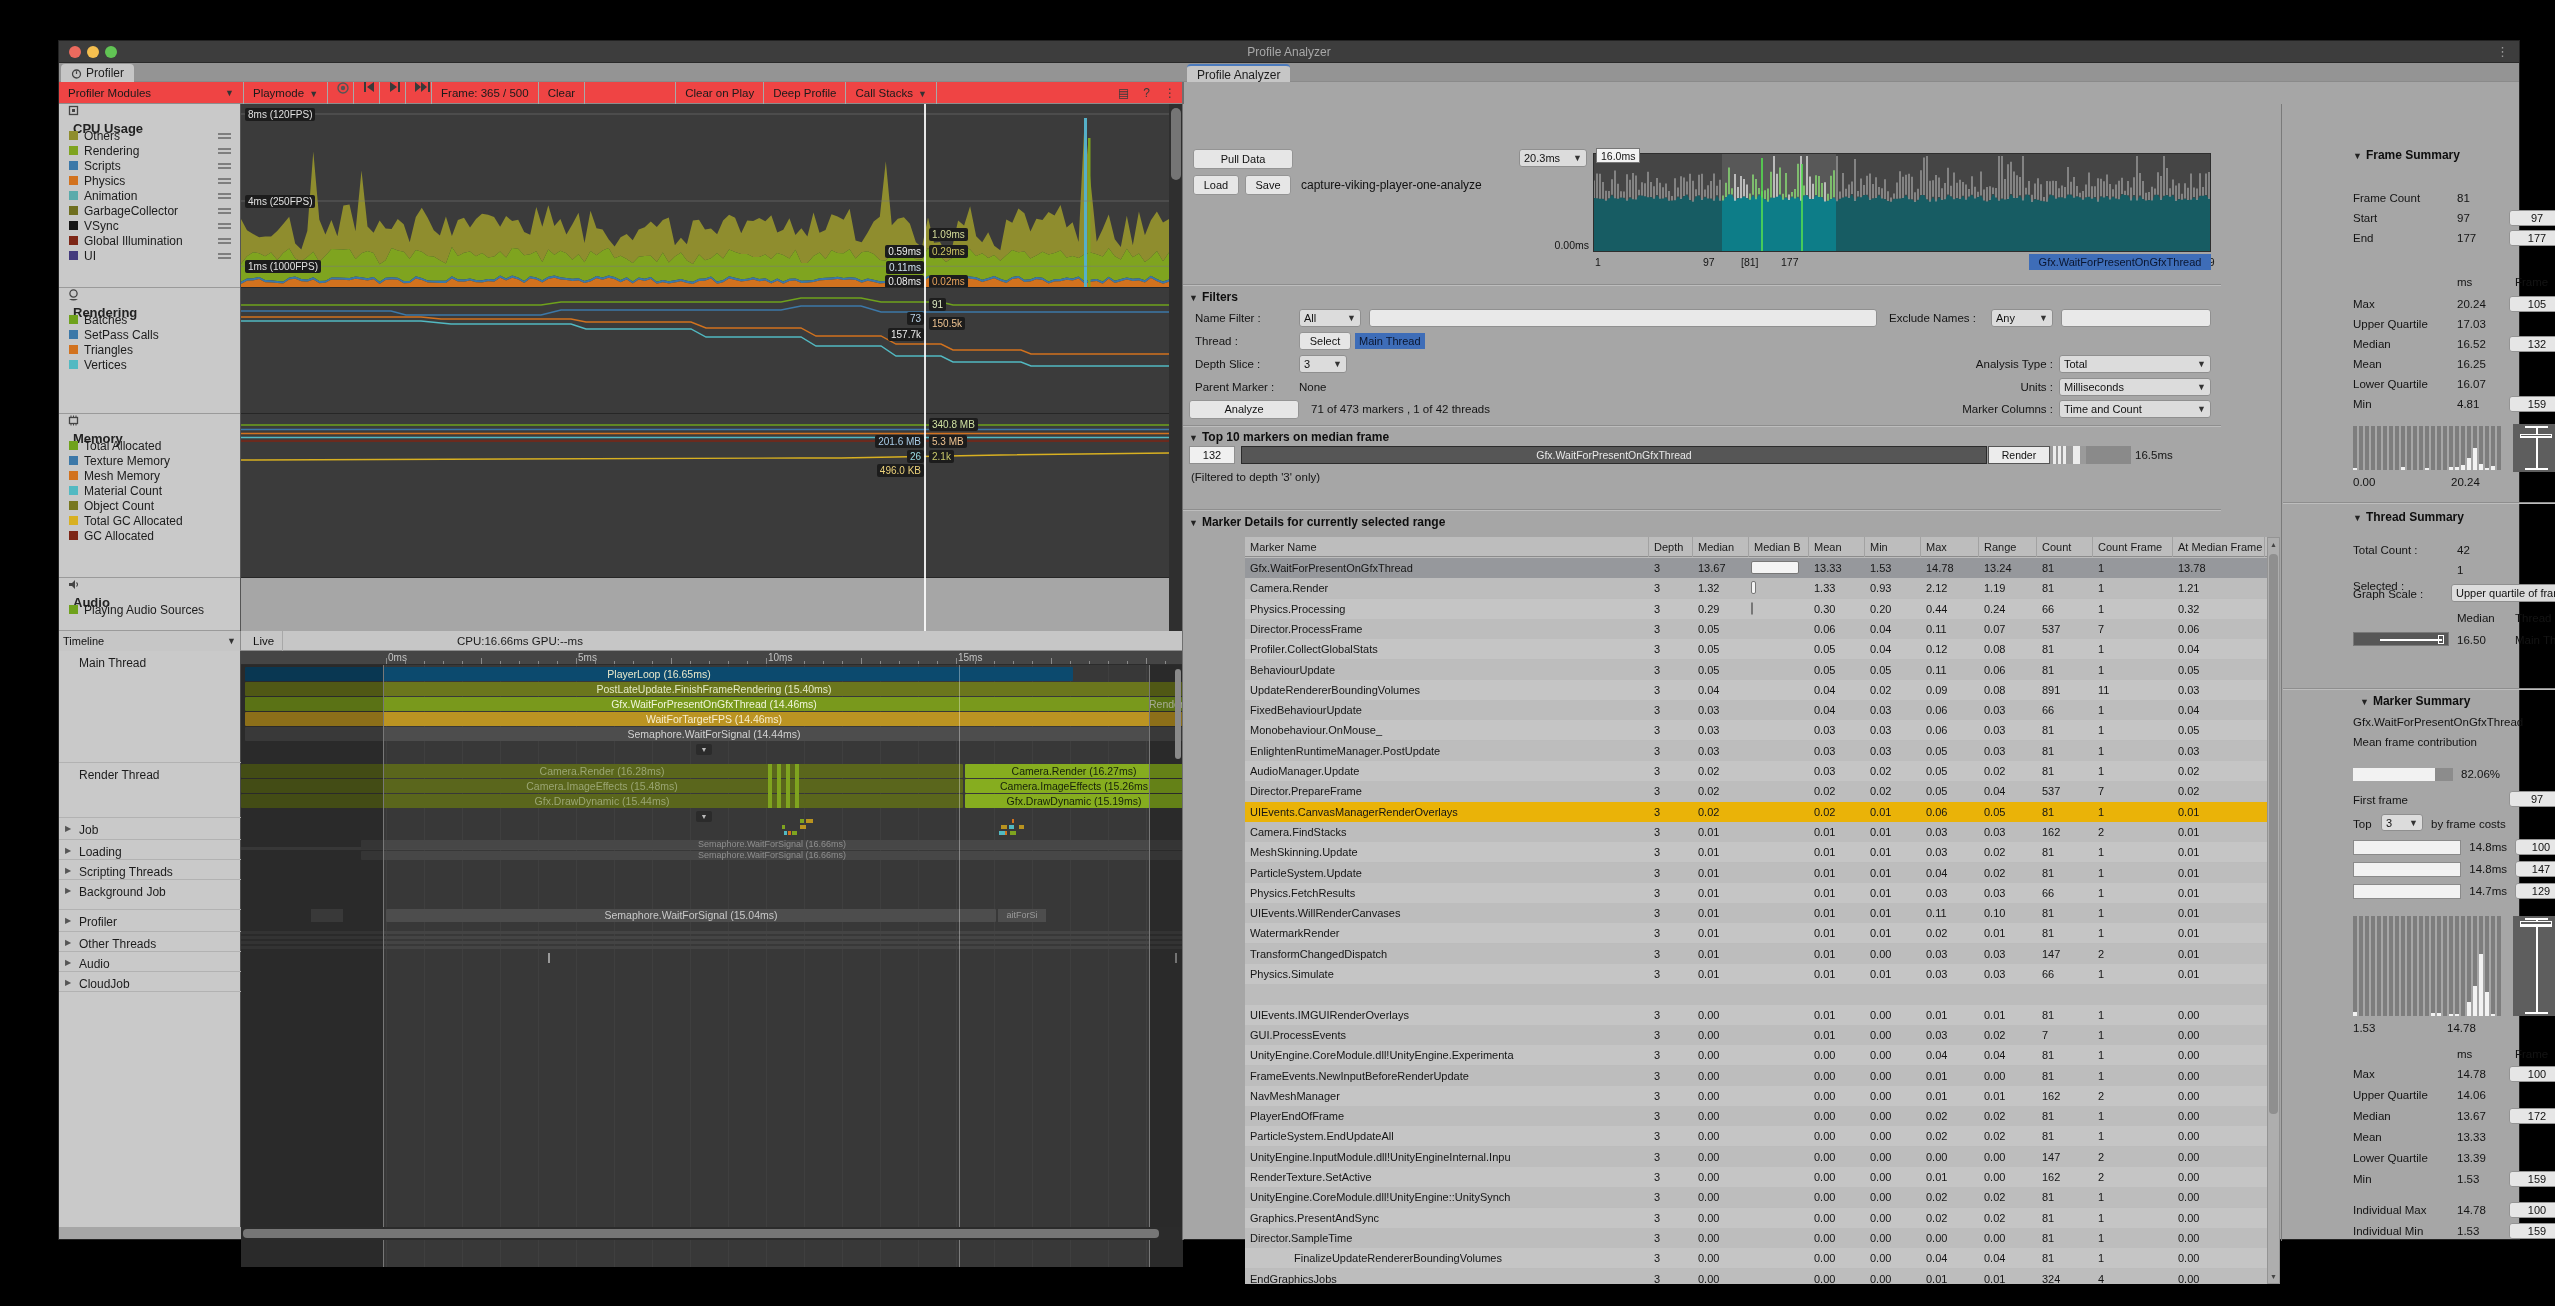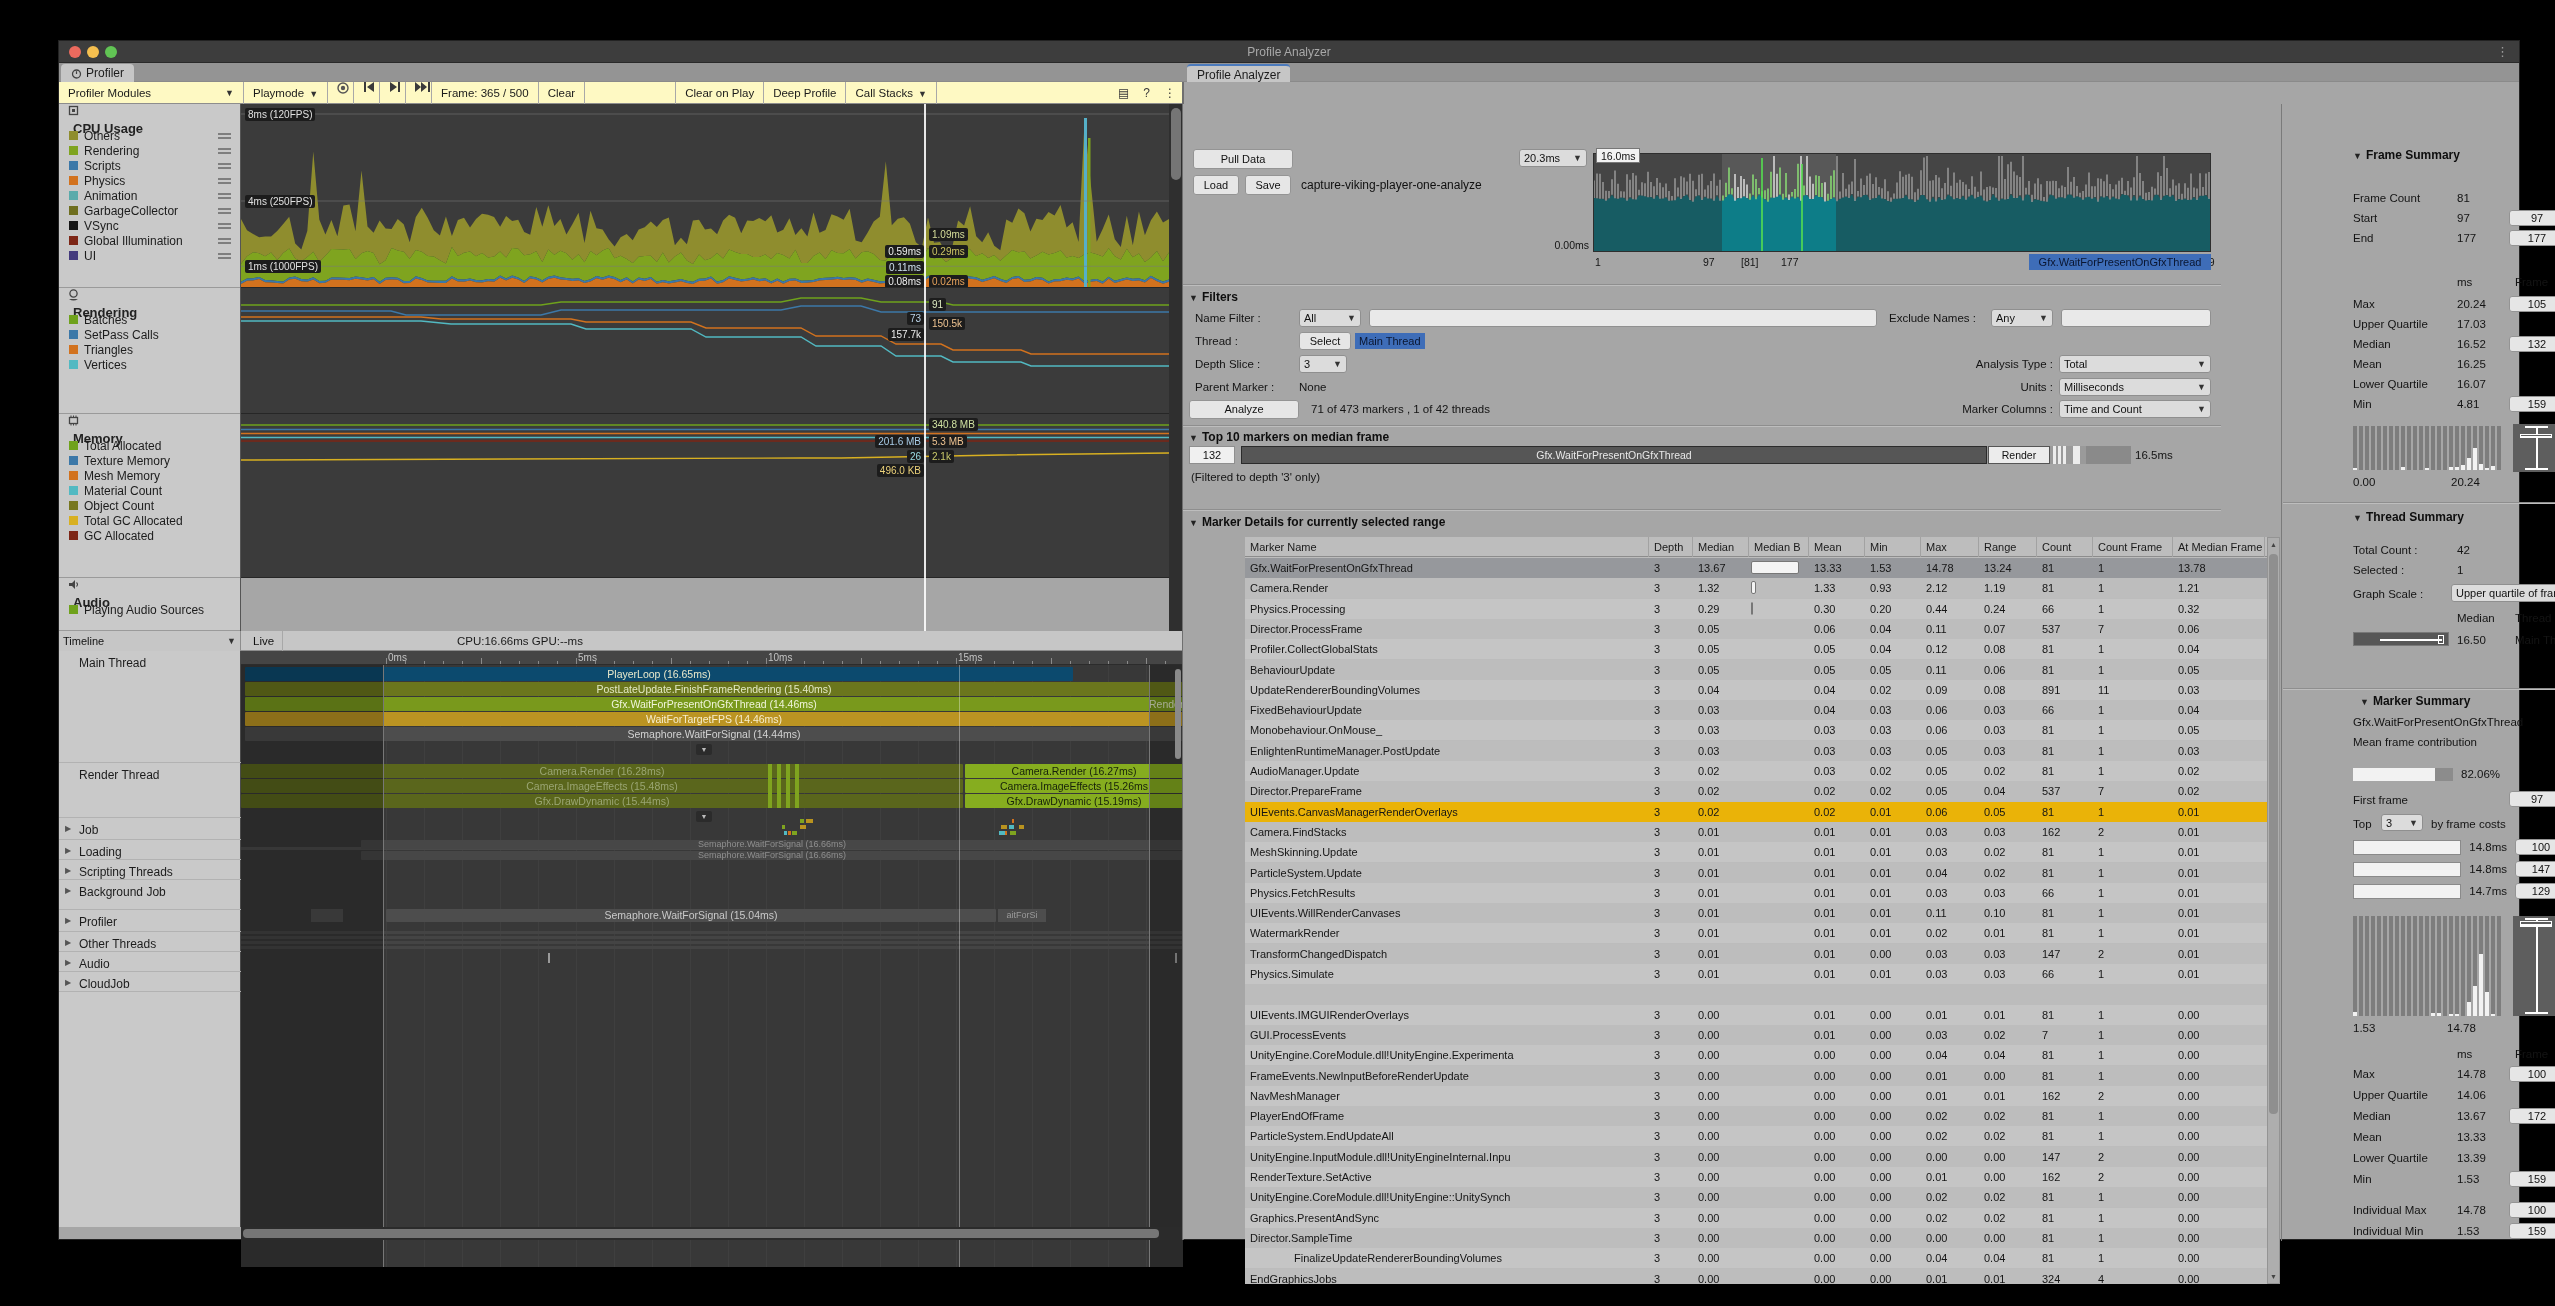--- a/index.html
+++ b/index.html
@@ -12,21 +12,21 @@
   #titlebar{position:absolute;left:0;top:0;width:100%;height:22px;background:#3d3d3d;border-bottom:1px solid #2a2a2a;}
   .tl{position:absolute;top:5px;width:12px;height:12px;border-radius:50%;}
   #title-text{position:absolute;left:0;right:0;top:4px;text-align:center;color:#a8a8a8;font-size:12px;}
   #tb-right-icon{position:absolute;right:10px;top:3px;color:#9a9a9a;font-size:13px;}
   
   #tabstrip{position:absolute;left:0;top:22px;width:100%;height:19px;background:#949494;border-bottom:1px solid #8a8a8a;}
   .tab{position:absolute;top:1px;height:18px;background:#c6c6c6;border-radius:4px 4px 0 0;padding:0 10px;
        font-size:12px;line-height:18px;color:#1c1c1c;white-space:nowrap;}
   .tab .tabicon{display:inline-block;vertical-align:-2px;margin-right:4px;}
   
-  #ptoolbar{position:absolute;left:0;top:41px;width:1124px;height:22px;background:#fef9c3;border-bottom:1px solid #8d8d8d;
+  #ptoolbar{position:absolute;left:0;top:41px;width:1124px;height:22px;background:#ef4444;border-bottom:1px solid #8d8d8d;
             display:flex;align-items:center;font-size:11.5px;color:#1a1a1a;}
   .tbtn{padding:0 9px;height:22px;line-height:22px;border-right:1px solid #a8a8a8;white-space:nowrap;}
   .tbtn.first{border-left:none;}
   .caret{font-size:9px;margin-left:5px;color:#333;}
   .ticon{width:26px;text-align:center;}
   .tspace{flex:1;}
   .miniicon{color:#3a3a3a;padding:0 7px;font-size:12px;}
   
   #amode{position:absolute;left:1124px;top:41px;right:0;height:22px;background:#b2b2b2;border-bottom:1px solid #8d8d8d;}
   .modebtn{position:absolute;top:2px;height:18px;line-height:18px;background:#c3c3c3;border:1px solid #8e8e8e;
@@ -1392,21 +1392,21 @@
             <div style="position: absolute; left: 15%; top: 12px; width: 70%; height: 1.5px; background: rgb(255, 255, 255);"></div>
           </div>
           <div class="sumval" style="position: absolute; left: 6px; top: 336px;">0.00</div>
           <div class="sumval" style="position: absolute; left: 104px; top: 336px;">20.24</div>
         </div>
     <div class="groove" style="left:1100px;top:398px;width:360px;"></div>
     <div class="sumsec" id="sum-thread" style="top:400px;height:184px;">
           <div style="position: absolute; left: 6px; top: 6px;"><span class="tri">▼</span><span class="bold">Thread Summary</span></div>
           <div class="sumlab" style="position: absolute; left: 6px; top: 40px;">Total Count :</div>
           <div class="sumval" style="position: absolute; left: 110px; top: 40px;">42</div>
-          <div class="sumlab" style="position: absolute; left: 6px; top: 60px;">Selected :</div>
+          <div class="sumlab" style="position: absolute; left: 6px; top: 76px;">Selected :</div>
           <div class="sumval" style="position: absolute; left: 110px; top: 60px;">1</div>
           <div class="sumlab" style="position: absolute; left: 6px; top: 84px;">Graph Scale :</div>
           <div class="dd" style="position: absolute; left: 104px; top: 80px; width: 164px; height: 18px;">
             <span>Upper quartile of frame ti</span>
           </div>
           <div class="sumlab" style="position: absolute; left: 110px; top: 108px;">Median</div>
           <div class="sumlab" style="position: absolute; left: 168px; top: 108px;">Thread</div>
           <div style="position: absolute; left: 6px; top: 128px; width: 96px; height: 14px; background: rgb(87, 87, 87); border: 1px solid rgb(120, 120, 120);">
             <div style="position: absolute; left: 26px; top: 6px; width: 62px; height: 1.5px; background: rgb(255, 255, 255);"></div>
             <div style="position: absolute; left: 84px; top: 2px; width: 6px; height: 9px; border: 1.5px solid rgb(255, 255, 255);"></div>

